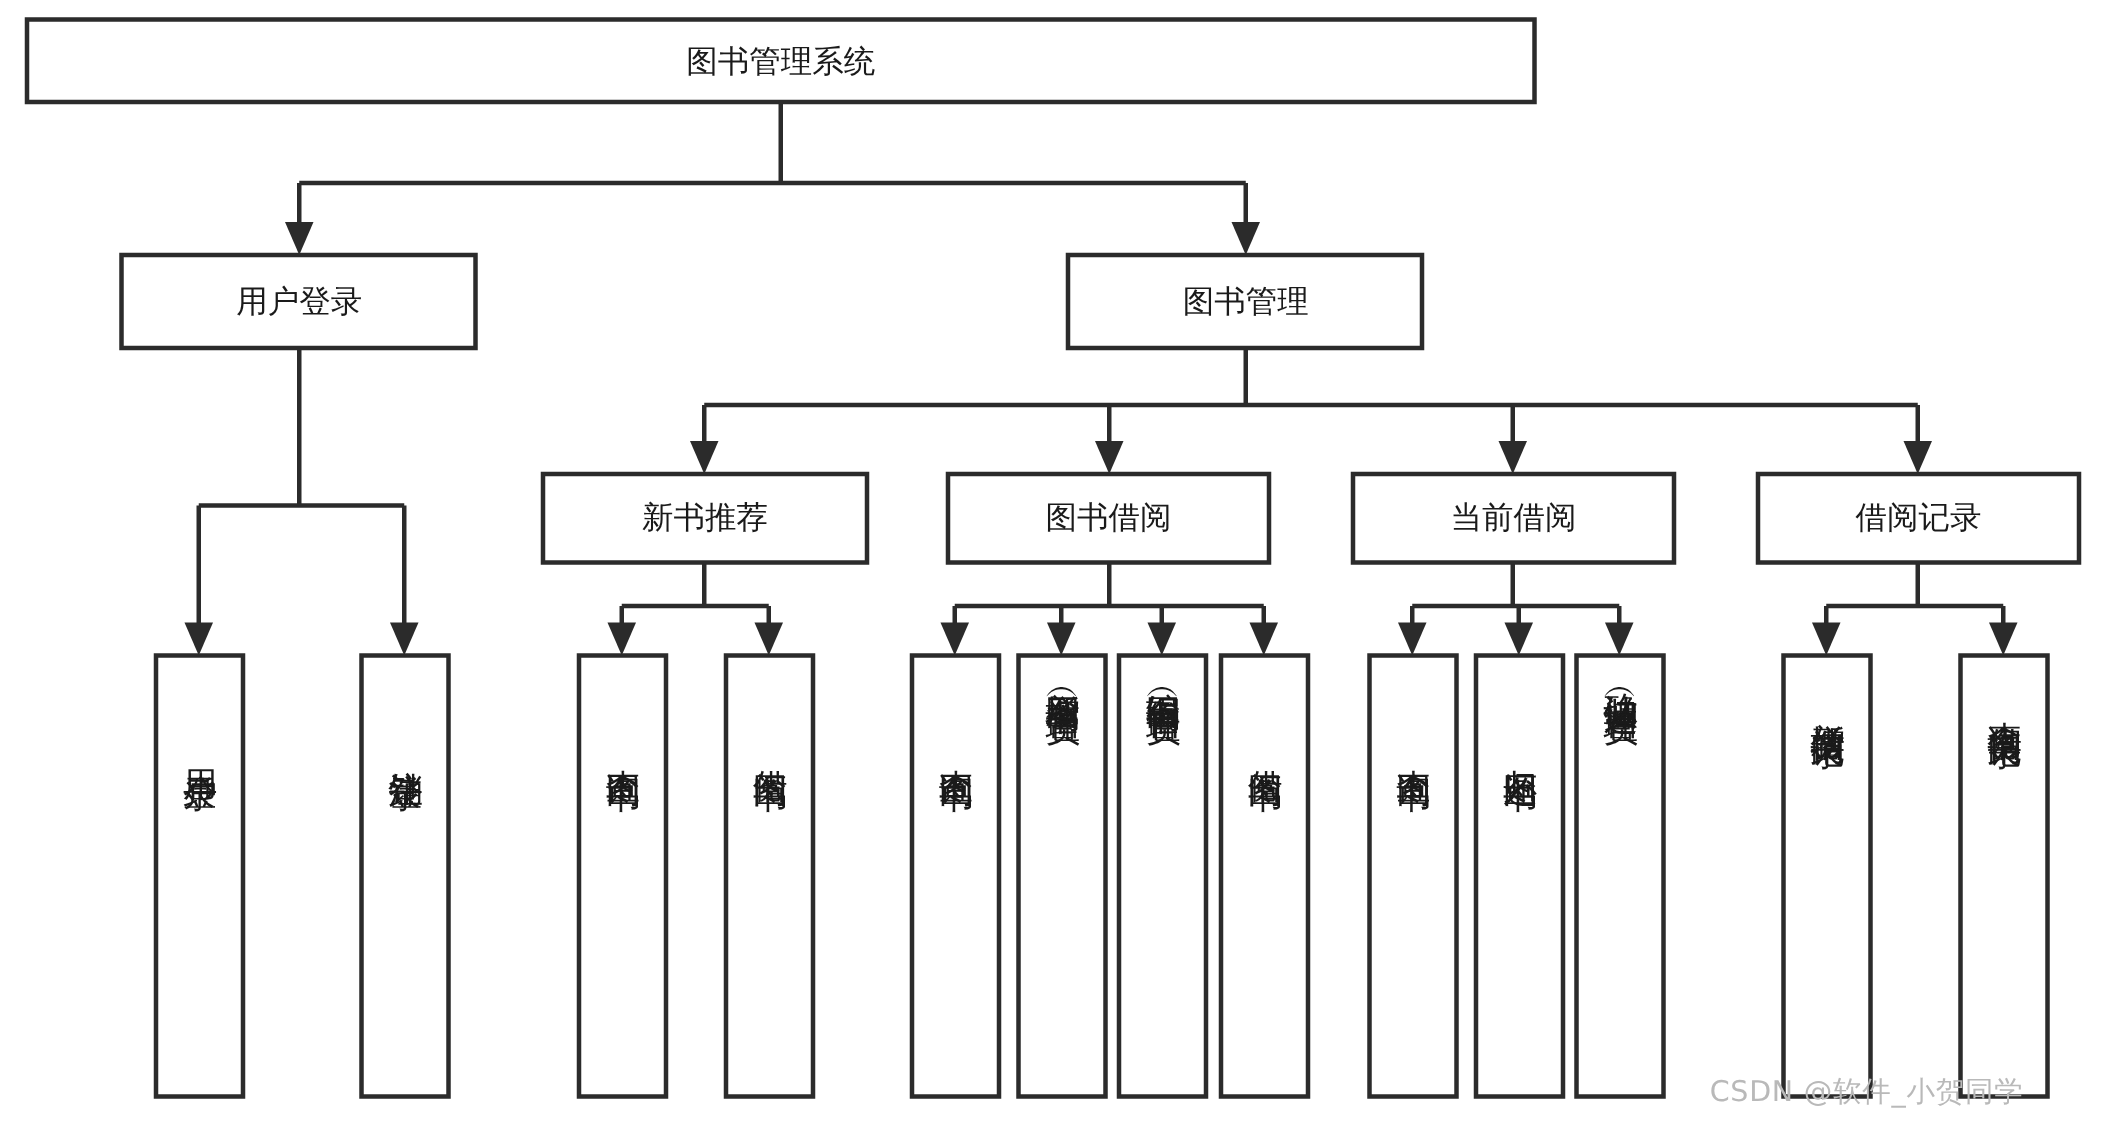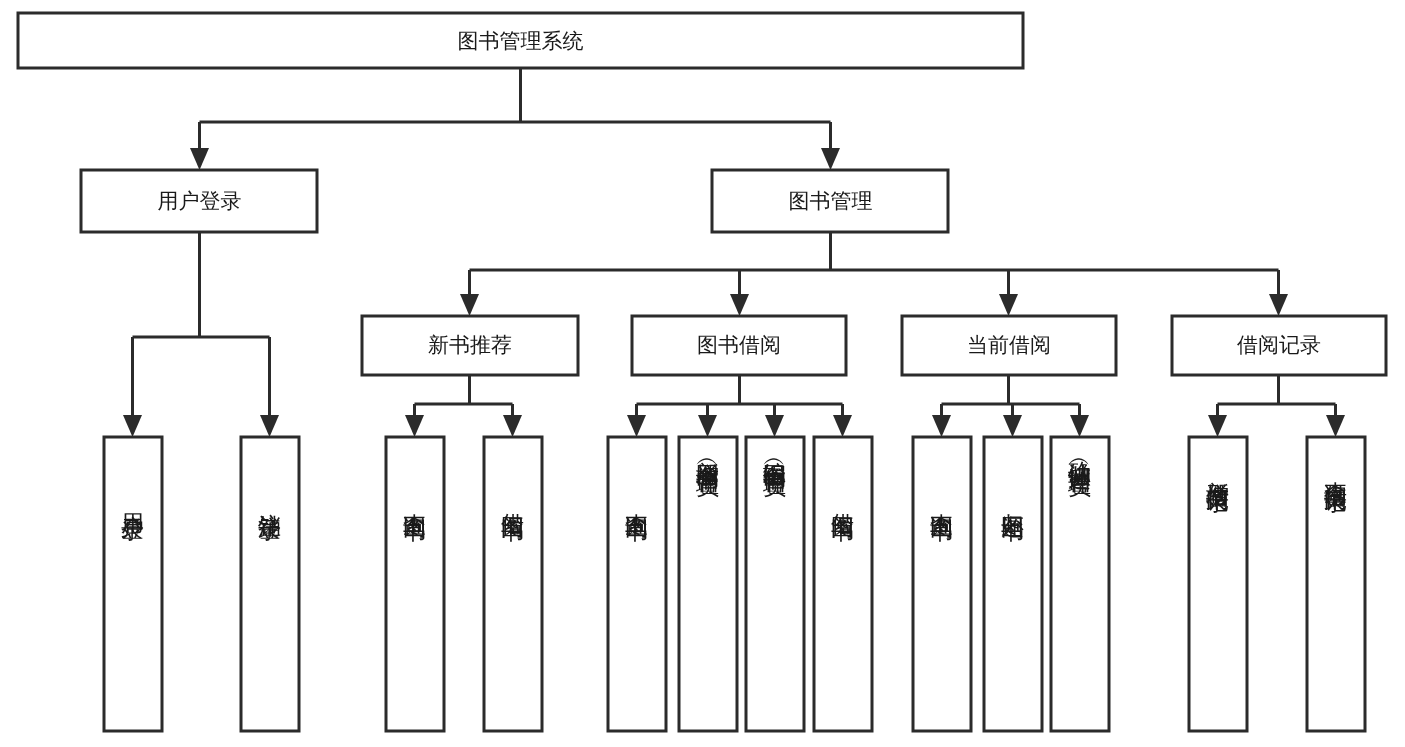--- a/index.html
+++ b/index.html
@@ -228,14 +228,15 @@
   <div class="leaf-label-wrap" style="left:1051px; top:437px; width:58px; height:294px; padding-top:6px;">
     <span class="leaf-label">确认归还（管理员）</span>
   </div>
   <div class="leaf-label-wrap" style="left:1189px; top:437px; width:58px; height:294px; padding-top:26px;">
     <span class="leaf-label">新增借阅记录</span>
   </div>
   <div class="leaf-label-wrap" style="left:1307px; top:437px; width:58px; height:294px; padding-top:26px;">
     <span class="leaf-label">查询借阅记录</span>
   </div>
 
+  <div class="watermark">CSDN @软件_小贺同学</div>
 
 </div>
 
 </body></html>

